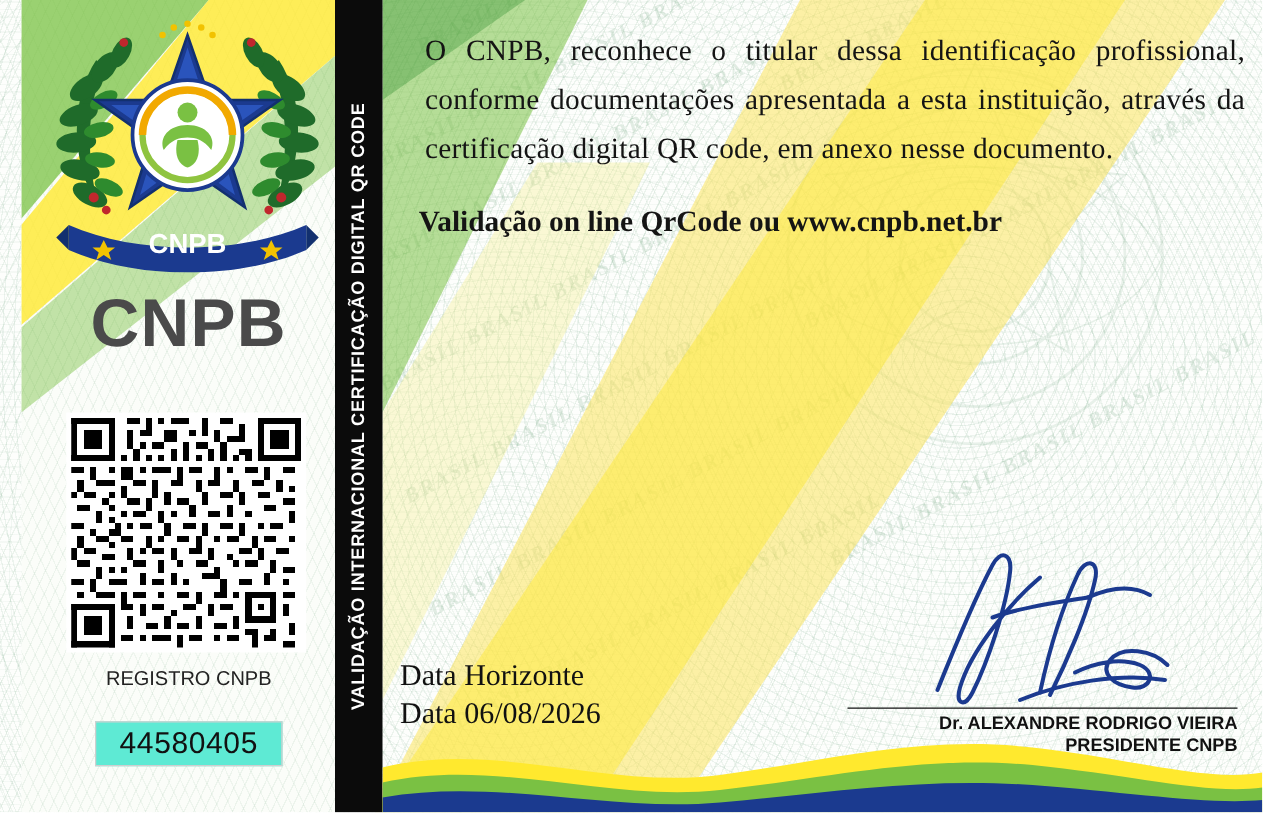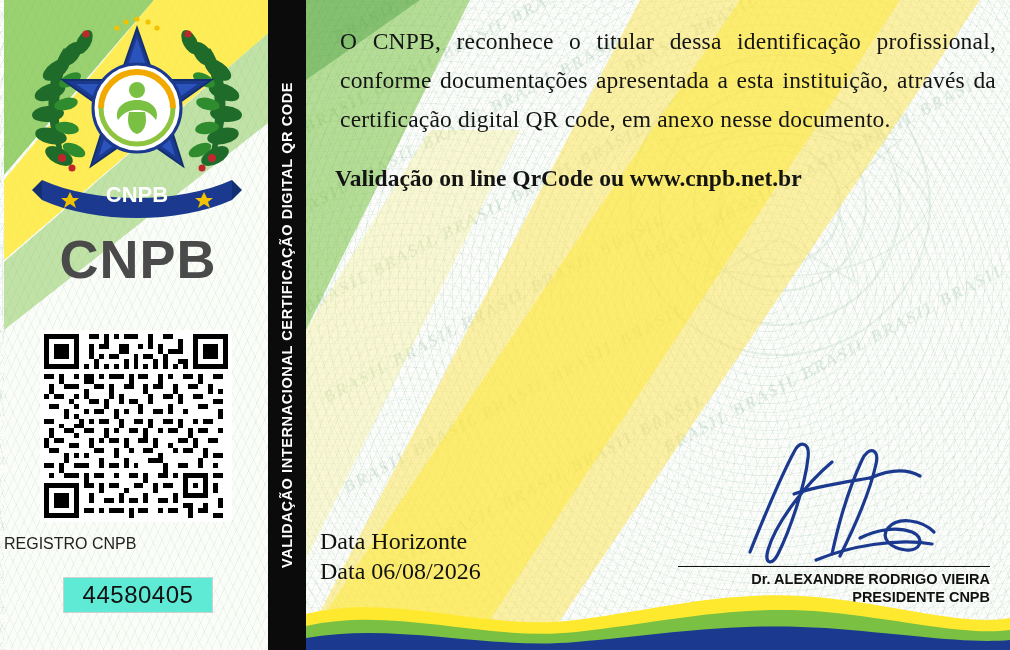--- a/index.html
+++ b/index.html
@@ -68,21 +68,21 @@
   .ribbons {
     position: absolute;
     inset: 0;
     overflow: hidden;
     pointer-events: none;
   }
 
   
   .left-panel {
     position: absolute;
-    left: 4px; top: 0;
+    left: 17px; top: 0;
     width: 268px;
     height: 650px;
     overflow: hidden;
   }
   .left-panel-bg {
     position: absolute;
     inset: 0;
     background:
       repeating-linear-gradient(115deg, rgba(150,190,160,0.14) 0px, rgba(150,190,160,0.14) 1px, rgba(255,255,255,0) 1px, rgba(255,255,255,0) 7px),
       repeating-linear-gradient(65deg, rgba(150,190,160,0.12) 0px, rgba(150,190,160,0.12) 1px, rgba(255,255,255,0) 1px, rgba(255,255,255,0) 9px),
@@ -124,20 +124,21 @@
     padding: 4px;
     box-sizing: border-box;
   }
   .qr-box svg { display: block; }
 
   .reg-label {
     position: absolute;
     left: 0;
     top: 534px;
     width: 268px;
+    text-align: center;
     font-size: 16px;
     color: #222;
     line-height: 19px;
   }
   .reg-number {
     position: absolute;
     left: 59px;
     top: 577px;
     width: 150px;
     height: 36px;

